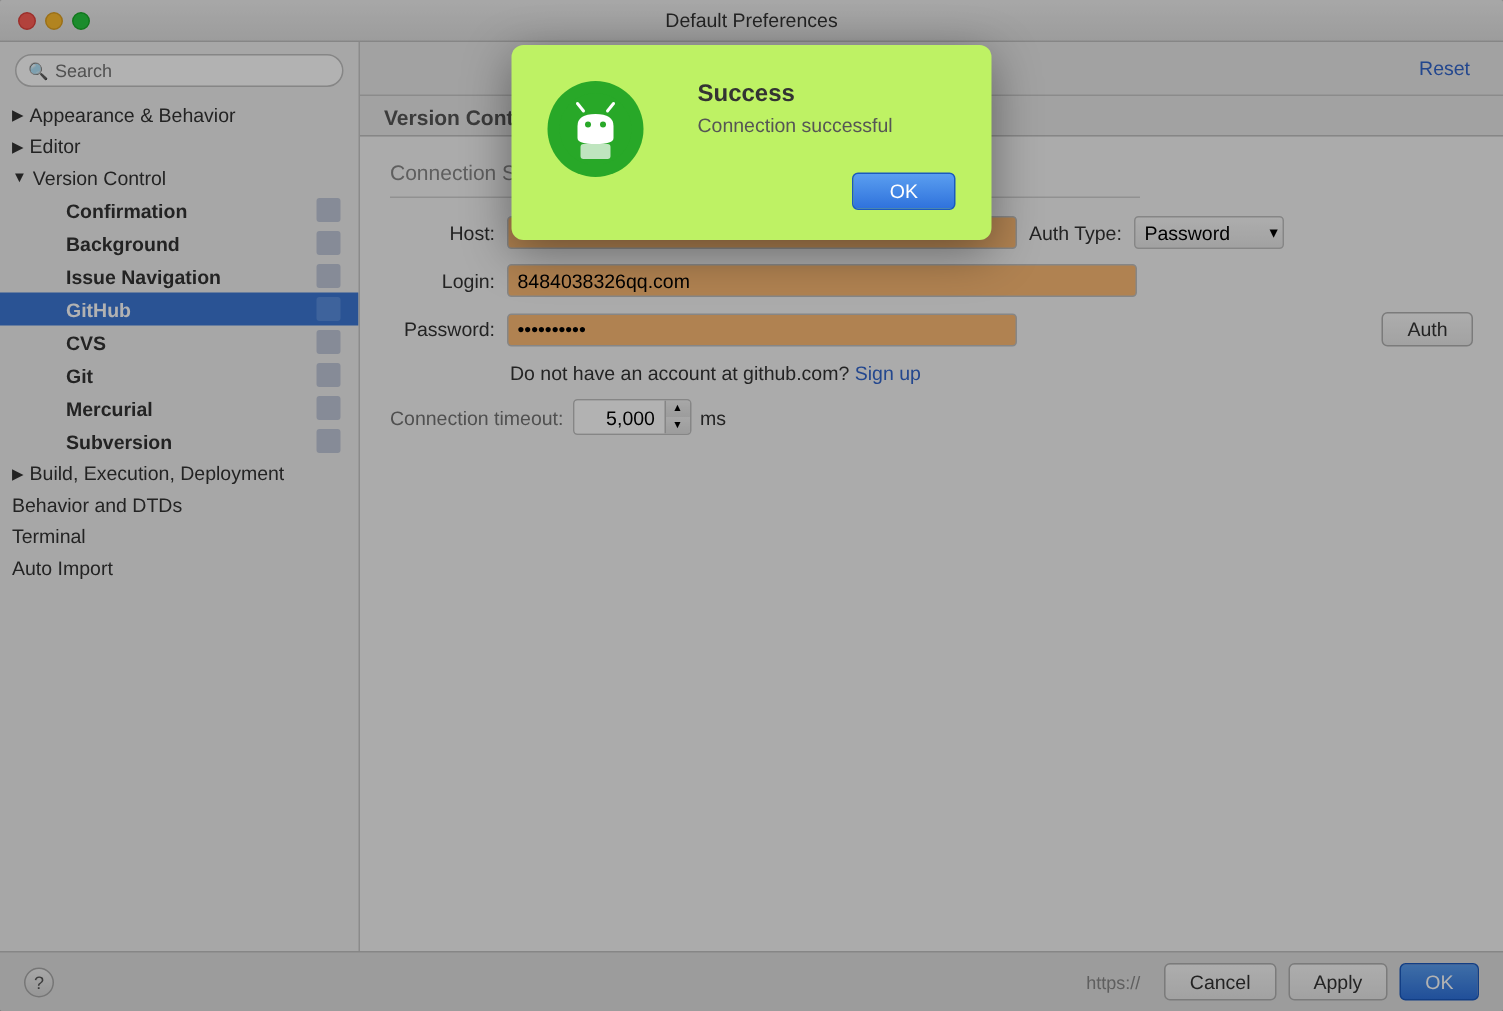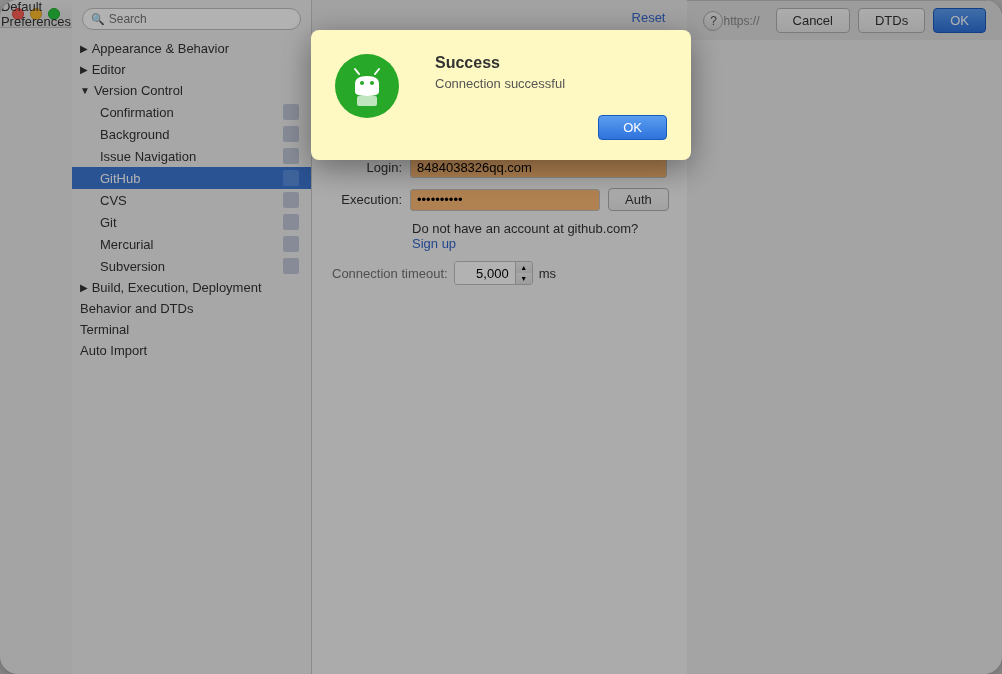--- a/index.html
+++ b/index.html
@@ -11,24 +11,24 @@
       height: 674px;
       overflow: hidden;
       position: relative;
     }
 
     
     .window {
       width: 1002px;
       height: 674px;
       background: #ebebeb;
-      border-radius: 18px;
+      border-radius: 2px;
       box-shadow: 0 4px 20px rgba(0,0,0,0.4);
       display: flex;
-      flex-direction: row;
+      flex-direction: column;
       overflow: hidden;
     }
 
     .title-bar {
       height: 28px;
       background: linear-gradient(to bottom, #f0f0f0, #e0e0e0);
       border-bottom: 1px solid #c0c0c0;
       display: flex;
       align-items: center;
       padding: 0 12px;
@@ -118,21 +118,22 @@
       background: #3d77d4;
       color: white;
     }
 
     .sidebar-item.parent {
       font-weight: 500;
       padding-left: 8px;
     }
 
     .sidebar-item.child {
-      padding-left: 28px;
+      padding-left: 44px;
+      font-weight: bold;
     }
 
     .disclosure-arrow {
       margin-right: 4px;
       font-size: 10px;
       display: inline-block;
     }
 
     .sidebar-badge {
       margin-left: auto;
@@ -423,24 +424,24 @@
       bottom: 0;
       background: rgba(0,0,0,0.3);
       display: flex;
       align-items: flex-start;
       justify-content: center;
       padding-top: 30px;
       z-index: 100;
     }
 
     .modal {
-      background: #fef9c3;
+      background: #bef264;
       border-radius: 8px;
       box-shadow: 0 8px 32px rgba(0,0,0,0.4);
-      width: 380px;
+      width: 320px;
       padding: 24px 24px 20px 24px;
       display: flex;
       flex-direction: column;
       align-items: center;
       gap: 8px;
     }
 
     .modal-icon {
       width: 64px;
       height: 64px;
@@ -647,21 +648,21 @@
             </select>
           </div>
         </div>
 
         <div class="form-row">
           <span class="form-label">Login:</span>
           <input type="text" class="form-input" value="8484038326qq.com" style="">
         </div>
 
         <div class="form-row">
-          <span class="form-label">Execution:</span>
+          <span class="form-label">Password:</span>
           <input type="password" class="form-input" value="••••••••••" style="width: 340px;">
           <button class="test-btn">Auth</button>
         </div>
 
         <div class="signup-row">
           <span>Do not have an account at github.com?</span>
           <a href="#" class="signup-link">Sign up</a>
         </div>
 
 
@@ -712,18 +713,18 @@
     </div>
   </div>
 
   <div class="bottom-bar">
     <div class="bottom-left">
       <button class="help-btn">?</button>
     </div>
     <div class="bottom-right">
       <span class="url-display">https://</span>
       <button class="btn-cancel">Cancel</button>
-      <button class="btn-apply">DTDs</button>
+      <button class="btn-apply">Apply</button>
       <button class="btn-ok">OK</button>
     </div>
   </div>
 
 </div>
 
 </body></html>

